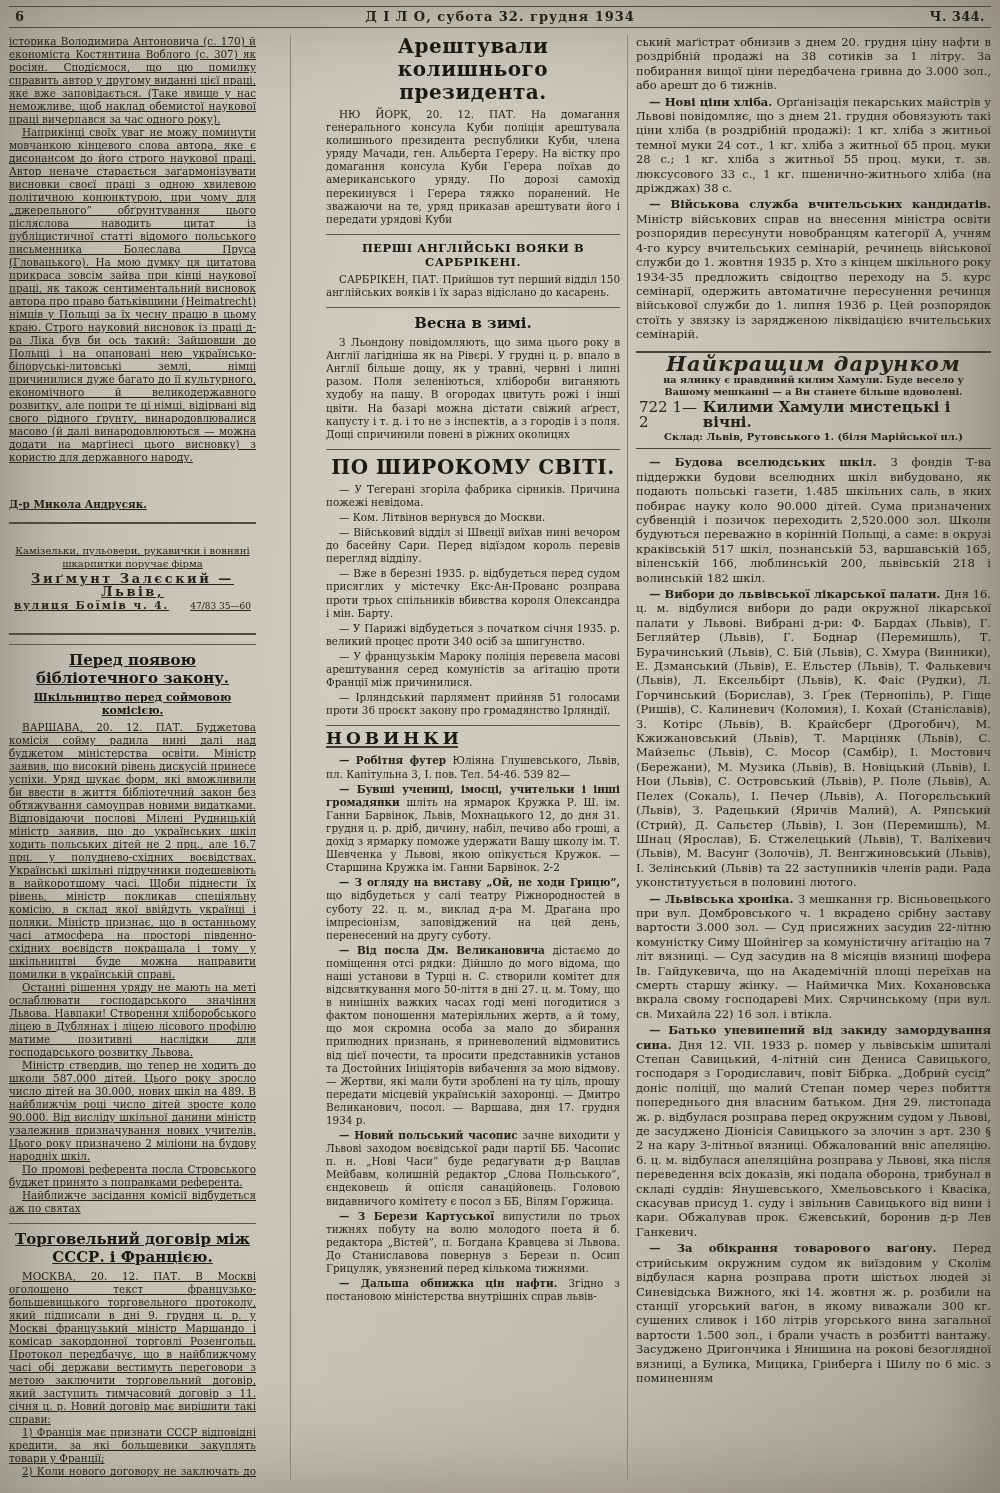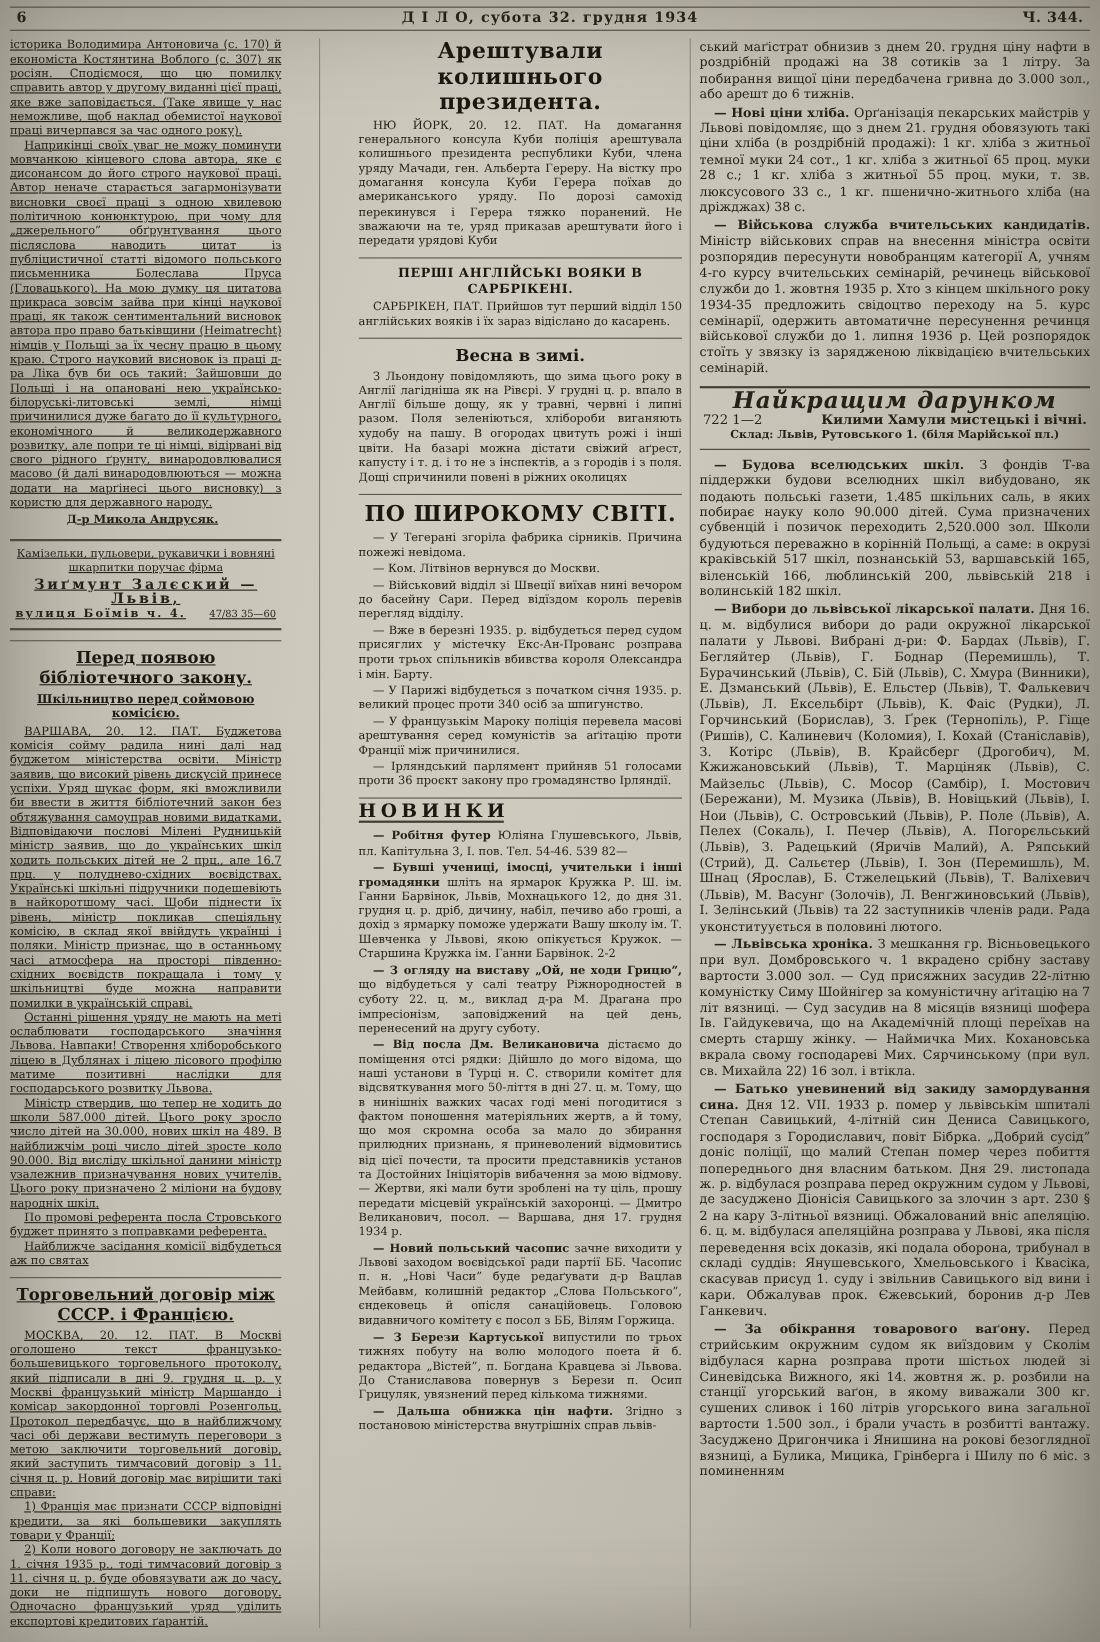--- a/index.html
+++ b/index.html
@@ -33,48 +33,48 @@
   .col { overflow: hidden; }
   .col-0 { width: 247px; font-size: 10.4px; line-height: 13px;   margin-right: 34px; text-decoration: underline; }
   .col-1 { width: 294px; font-size: 10.4px; line-height: 13.1px; margin-left: 35px; margin-right: 7px; }
   .col-2 { width: 355px; font-size: 11.5px; line-height: 14.4px; margin-left: 8px; }
 
   .para { margin: 0; text-indent: 13px; text-align: justify; }
   .para.cont { text-indent: 0; }
   .news { margin: 2px 0 0; text-indent: 13px; text-align: justify; }
   .item { margin: 2px 0 0; text-indent: 13px; text-align: justify; }
   .item .lead { font-weight: bold; }
-  .sig { text-align: center; font-weight: bold; padding: 2px 6px 2px 0; }
+  .sig { text-align: left; font-weight: bold; padding: 2px 6px 2px 0; margin-top: 32px; }
 
   .hd { text-align: center; font-weight: bold; color: #1b1812;
         border-top: 1px solid #5a564b; margin: 8px 0 4px; padding-top: 6px; }
   .col > .hd:first-child { border-top: none; margin-top: 0; padding-top: 0; }
   .hd-xl { font-size: 20px; line-height: 23px; letter-spacing: .5px; }
   .hd-lg { font-size: 15px; line-height: 18px; }
   .hd-md { font-size: 11.5px; line-height: 14px; letter-spacing: .5px; }
   .hd-sm { font-size: 11px; line-height: 13px; border-top: none; margin-top: 1px; padding-top: 0; }
   .hd-nov { text-align: left; font-size: 17px; letter-spacing: 4px;
             padding-bottom: 3px; margin-bottom: 6px; position: relative; }
   .hd-nov::after { content: ""; position: absolute; left: 0; bottom: 0;
                    width: 132px; height: 2px; background: #3f3c33; }
 
   .adbox { border-top: 2px solid #4d4a40; border-bottom: 2px solid #4d4a40;
-           margin: 9px 0; padding: 5px 2px; text-align: center; }
+           margin: 9px 0; padding: 20px 2px; text-align: center; }
   .ad1-intro { font-size: 10px; }
   .ad1-firm { font-weight: bold; font-size: 13px; letter-spacing: 2.5px; margin-top: 2px; }
   .ad1-row { display: flex; justify-content: space-between; align-items: baseline;
              font-weight: bold; letter-spacing: 2px; margin-top: 1px; padding: 0 3px; }
   .ad1-ref { font-weight: normal; letter-spacing: 0; font-size: 9px; }
 
   .kilim { border-top: 2px solid #443f33; border-bottom: 1px solid #443f33;
            margin: 9px 0 6px; padding: 4px 3px; }
   .kilim-title { font-size: 21px; font-weight: bold; font-style: italic;
                  text-align: center; letter-spacing: 1px; margin-bottom: 3px; }
   .kilim-body { font-size: 9.6px; font-weight: bold; text-align: center; line-height: 11.6px; }
-  .kilim-row { display: flex; justify-content: space-between; font-size: 12px; margin-top: 3px; }
+  .kilim-row { display: flex; justify-content: space-between; font-size: 15px; margin-top: 3px; }
   .kilim-row .tagline { font-weight: bold; }
   .kilim-addr { text-align: center; font-weight: bold; font-size: 10px; margin-top: 1px; }
 </style>
 </head>
 <body>
 
 <div class="page">
   <header class="masthead">
     <span class="pg">6</span>
     <span class="title">Д І Л О, субота 32. грудня 1934</span>
@@ -130,20 +130,21 @@
         <p class="item"><span class="lead">— З Берези Картуської </span>випустили по трьох тижнях побуту на волю молодого поета й б. редактора „Вістей”, п. Богдана Кравцева зі Львова. До Станиславова повернув з Берези п. Осип Грицуляк, увязнений перед кількома тижнями.</p>
         <p class="item"><span class="lead">— Дальша обнижка цін нафти. </span>Згідно з постановою міністерства внутрішніх справ львів-</p>
       </div>
       <div class="vrule"></div>
       <div class="col col-2">
         <p class="para cont">ський маґістрат обнизив з днем 20. грудня ціну нафти в роздрібній продажі на 38 сотиків за 1 літру. За побирання вищої ціни передбачена гривна до 3.000 зол., або арешт до 6 тижнів.</p>
         <p class="item"><span class="lead">— Нові ціни хліба. </span>Орґанізація пекарських майстрів у Львові повідомляє, що з днем 21. грудня обовязують такі ціни хліба (в роздрібній продажі): 1 кг. хліба з житньої темної муки 24 сот., 1 кг. хліба з житньої 65 проц. муки 28 с.; 1 кг. хліба з житньої 55 проц. муки, т. зв. люксусового 33 с., 1 кг. пшенично-житнього хліба (на дріжджах) 38 с.</p>
         <p class="item"><span class="lead">— Військова служба вчительських кандидатів. </span>Міністр військових справ на внесення міністра освіти розпорядив пересунути новобранцям категорії А, учням 4-го курсу вчительських семінарій, речинець військової служби до 1. жовтня 1935 р. Хто з кінцем шкільного року 1934-35 предложить свідоцтво переходу на 5. курс семінарії, одержить автоматичне пересунення речинця військової служби до 1. липня 1936 р. Цей розпорядок стоїть у звязку із зарядженою ліквідацією вчительських семінарій.</p>
         <div class="kilim">
           <div class="kilim-title">Найкращим дарунком</div>
+          <div class="kilim-body">на ялинку є правдивий килим Хамули. Буде весело у Вашому мешканні — а Ви станете більше вдоволені.</div>
           <div class="kilim-row">
             <span class="ref">722 1—2</span>
             <span class="tagline">Килими Хамули мистецькі і вічні.</span>
           </div>
           <div class="kilim-addr">Склад: Львів, Рутовського 1. (біля Марійської пл.)</div>
         </div>
         <p class="item"><span class="lead">— Будова вселюдських шкіл. </span>З фондів Т-ва піддержки будови вселюдних шкіл вибудовано, як подають польські газети, 1.485 шкільних саль, в яких побирає науку коло 90.000 дітей. Сума призначених субвенцій і позичок переходить 2,520.000 зол. Школи будуються переважно в корінній Польщі, а саме: в окрузі краківській 517 шкіл, познанській 53, варшавській 165, віленській 166, люблинській 200, львівській 218 і волинській 182 шкіл.</p>
         <p class="item"><span class="lead">— Вибори до львівської лікарської палати. </span>Дня 16. ц. м. відбулися вибори до ради окружної лікарської палати у Львові. Вибрані д-ри: Ф. Бардах (Львів), Г. Бегляйтер (Львів), Г. Боднар (Перемишль), Т. Бурачинський (Львів), С. Бій (Львів), С. Хмура (Винники), Е. Дзманський (Львів), Е. Ельстер (Львів), Т. Фалькевич (Львів), Л. Ексельбірт (Львів), К. Фаіс (Рудки), Л. Горчинський (Борислав), З. Ґрек (Тернопіль), Р. Гіще (Ришів), С. Калиневич (Коломия), І. Кохай (Станіславів), З. Котірс (Львів), В. Крайсберг (Дрогобич), М. Кжижановський (Львів), Т. Марціняк (Львів), С. Майзельс (Львів), С. Мосор (Самбір), І. Мостович (Бережани), М. Музика (Львів), В. Новіцький (Львів), І. Нои (Львів), С. Островський (Львів), Р. Поле (Львів), А. Пелех (Сокаль), І. Печер (Львів), А. Погорєльський (Львів), З. Радецький (Яричів Малий), А. Ряпський (Стрий), Д. Сальєтер (Львів), І. Зон (Перемишль), М. Шнац (Ярослав), Б. Стжелецький (Львів), Т. Валіхевич (Львів), М. Васунг (Золочів), Л. Венгжиновський (Львів), І. Зелінський (Львів) та 22 заступників членів ради. Рада уконституується в половині лютого.</p>
         <p class="item"><span class="lead">— Львівська хроніка. </span>З мешкання гр. Вісньовецького при вул. Домбровського ч. 1 вкрадено срібну заставу вартости 3.000 зол. — Суд присяжних засудив 22-літню комуністку Симу Шойнігер за комуністичну аґітацію на 7 літ вязниці. — Суд засудив на 8 місяців вязниці шофера Ів. Гайдукевича, що на Академічній площі переїхав на смерть старшу жінку. — Наймичка Мих. Кохановська вкрала свому господареві Мих. Сярчинському (при вул. св. Михайла 22) 16 зол. і втікла.</p>
         <p class="item"><span class="lead">— Батько уневинений від закиду замордування сина. </span>Дня 12. VII. 1933 р. помер у львівськім шпиталі Степан Савицький, 4-літній син Дениса Савицького, господаря з Городиславич, повіт Бібрка. „Добрий сусід” доніс поліції, що малий Степан помер через побиття попереднього дня власним батьком. Дня 29. листопада ж. р. відбулася розправа перед окружним судом у Львові, де засуджено Діонісія Савицького за злочин з арт. 230 § 2 на кару 3-літньої вязниці. Обжалований вніс апеляцію. 6. ц. м. відбулася апеляційна розправа у Львові, яка після переведення всіх доказів, які подала оборона, трибунал в складі суддів: Янушевського, Хмельовського і Квасіка, скасував присуд 1. суду і звільнив Савицького від вини і кари. Обжалував прок. Єжевський, боронив д-р Лев Ганкевич.</p>

